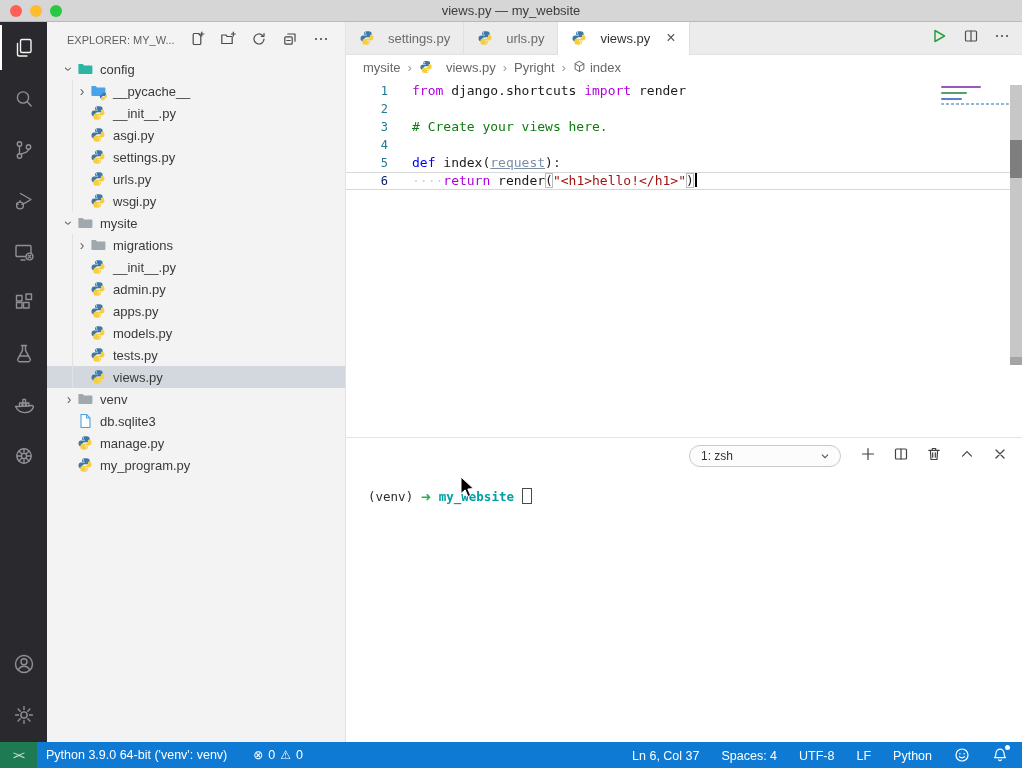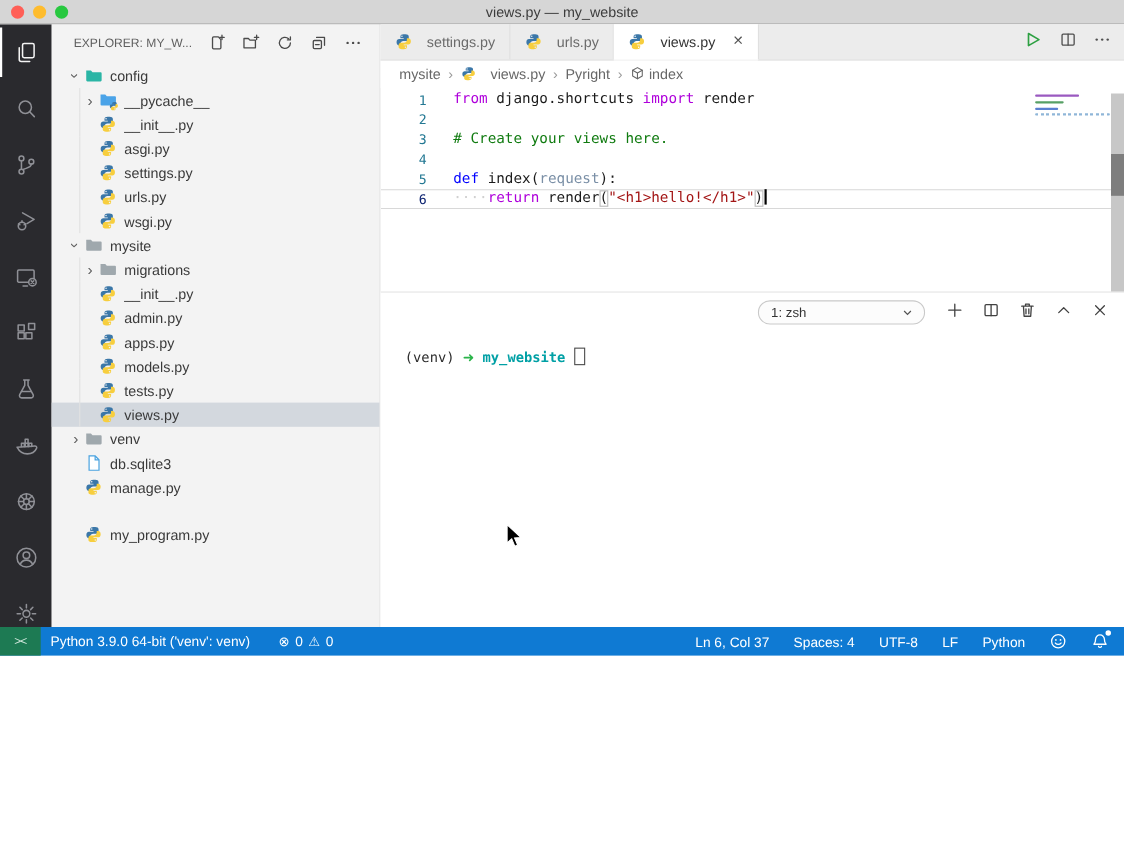--- a/index.html
+++ b/index.html
@@ -5,21 +5,21 @@
   html,body{margin:0;padding:0;background:#888;}
   .app{width:1022px;height:768px;position:relative;overflow:hidden;background:#fff;
        font-family:"Liberation Sans",sans-serif;-webkit-font-smoothing:antialiased;}
   
   .titlebar{height:22px;background:#d6d6d6;border-bottom:1px solid #b9b9b9;box-sizing:border-box;
             display:flex;align-items:center;justify-content:center;font-size:13px;color:#3c3c3c;position:relative;}
   .lights{position:absolute;left:10px;top:0;height:100%;display:flex;align-items:center;gap:8px;}
   .light{width:12px;height:12px;border-radius:50%;}
   .light.r{background:#ff5f57}.light.y{background:#febc2e}.light.g{background:#28c840}
   
-  .main{display:flex;height:548px;}
+  .main{display:flex;height:720px;}
   
   .activitybar{width:47px;background:#2a2a2e;display:flex;flex-direction:column;align-items:stretch;flex:none;}
   .ab-item{height:51px;display:flex;align-items:center;justify-content:center;color:#8f9096;position:relative;cursor:pointer;}
   .ab-item.active{color:#f4f4f4;}
   .ab-item.active::before{content:"";position:absolute;left:0;top:3px;bottom:3px;width:2px;background:#fff;}
   .ab-bottom{margin-top:auto;padding-bottom:2px;}
   .ab-ico svg{display:block;}
   
   .sidebar{width:299px;background:#f3f3f3;border-right:1px solid #e2e2e2;box-sizing:border-box;flex:none;display:flex;flex-direction:column;}
   .explorer-head{height:36px;flex:none;display:flex;align-items:center;padding:0 16px 0 20px;font-size:11px;color:#5f5f5f;}
@@ -51,21 +51,21 @@
   .code-area{position:relative;flex:1;font-family:"DejaVu Sans Mono","Liberation Mono",monospace;font-size:13px;line-height:18px;padding-top:2px;overflow:hidden;}
   .code-row{display:flex;height:18px;align-items:center;}
   .code-row.cur{box-shadow:inset 0 1px 0 #d8d8d8,inset 0 -1px 0 #d8d8d8;}
   .ln{width:42px;flex:none;text-align:right;color:#237893;font-size:12px;}
   .cur .ln{color:#0b216f;}
   .ct{padding-left:24px;white-space:pre;color:#1b1b1b;}
   .tk-kw{color:#af00db;}
   .tk-kwblue{color:#0000ff;}
   .tk-comment{color:#107b10;}
   .tk-str{color:#a31515;}
-  .tk-param{color:#7a8fa6;}
+  .tk-param{color:#7a8fa6;text-decoration:underline;}
   .tk-ws{color:#d0d0d0;}
   .tk-br{outline:1px solid #bcbcbc;outline-offset:-1px;}
   .caret{display:inline-block;width:2px;height:14px;background:#000;vertical-align:-2px;margin-left:1px;}
   .minimap{position:absolute;top:2px;right:13px;width:68px;height:34px;}
   .mm-row{position:absolute;left:0;height:2px;border-radius:1px;}
   .vscroll{position:absolute;top:5px;right:0;width:12px;height:280px;background:#c7c7c7;cursor:pointer;}
   .vthumb{position:absolute;top:55px;left:0;width:12px;height:38px;background:#7e7e7e;}
   .vcap{position:absolute;bottom:0;left:0;width:12px;height:8px;background:#a5a5a5;}
   
   .panel{height:305px;flex:none;border-top:1px solid #e4e4e4;box-sizing:border-box;display:flex;flex-direction:column;background:#fff;}
@@ -415,21 +415,21 @@
           </div>
           <div class="tree-row" style="padding-left: 30px;">
             <span class="fico">
               <svg width="16" height="16" viewBox="0 0 16 16">
                 <path fill="#3b77a8" d="M7.9 1.2c-1.7 0-2.9.7-2.9 2v1.6h3v.7H3.9c-1.3 0-2.4 1-2.4 2.9 0 1.8 1 2.9 2.3 2.9h1.3V9.6c0-1.4 1.2-2.4 2.6-2.4h2.9c1.1 0 2-.9 2-2V3.2c0-1.2-1.3-2-3-2zM6.4 2.3c.4 0 .7.3.7.7s-.3.7-.7.7-.7-.3-.7-.7.3-.7.7-.7z"></path>
                 <path fill="#f7ce3e" d="M8.1 14.8c1.7 0 2.9-.7 2.9-2v-1.6H8v-.7h4.1c1.3 0 2.4-1 2.4-2.9 0-1.8-1-2.9-2.3-2.9h-1.3v1.7c0 1.4-1.2 2.4-2.6 2.4H5.4c-1.1 0-2 .9-2 2v2c0 1.2 1.3 2 3 2zm1.5-1.1c-.4 0-.7-.3-.7-.7s.3-.7.7-.7.7.3.7.7-.3.7-.7.7z"></path>
               </svg>
             </span>
             <span>manage.py</span>
           </div>
-          <div class="tree-row" style="padding-left: 30px; margin-top: 21px;">
+          <div class="tree-row" style="padding-left: 30px;">
             <span class="fico">
               <svg width="16" height="16" viewBox="0 0 16 16">
                 <path fill="#3b77a8" d="M7.9 1.2c-1.7 0-2.9.7-2.9 2v1.6h3v.7H3.9c-1.3 0-2.4 1-2.4 2.9 0 1.8 1 2.9 2.3 2.9h1.3V9.6c0-1.4 1.2-2.4 2.6-2.4h2.9c1.1 0 2-.9 2-2V3.2c0-1.2-1.3-2-3-2zM6.4 2.3c.4 0 .7.3.7.7s-.3.7-.7.7-.7-.3-.7-.7.3-.7.7-.7z"></path>
                 <path fill="#f7ce3e" d="M8.1 14.8c1.7 0 2.9-.7 2.9-2v-1.6H8v-.7h4.1c1.3 0 2.4-1 2.4-2.9 0-1.8-1-2.9-2.3-2.9h-1.3v1.7c0 1.4-1.2 2.4-2.6 2.4H5.4c-1.1 0-2 .9-2 2v2c0 1.2 1.3 2 3 2zm1.5-1.1c-.4 0-.7-.3-.7-.7s.3-.7.7-.7.7.3.7.7-.3.7-.7.7z"></path>
               </svg>
             </span>
             <span>my_program.py</span>
           </div>
         </div>
     </div>

